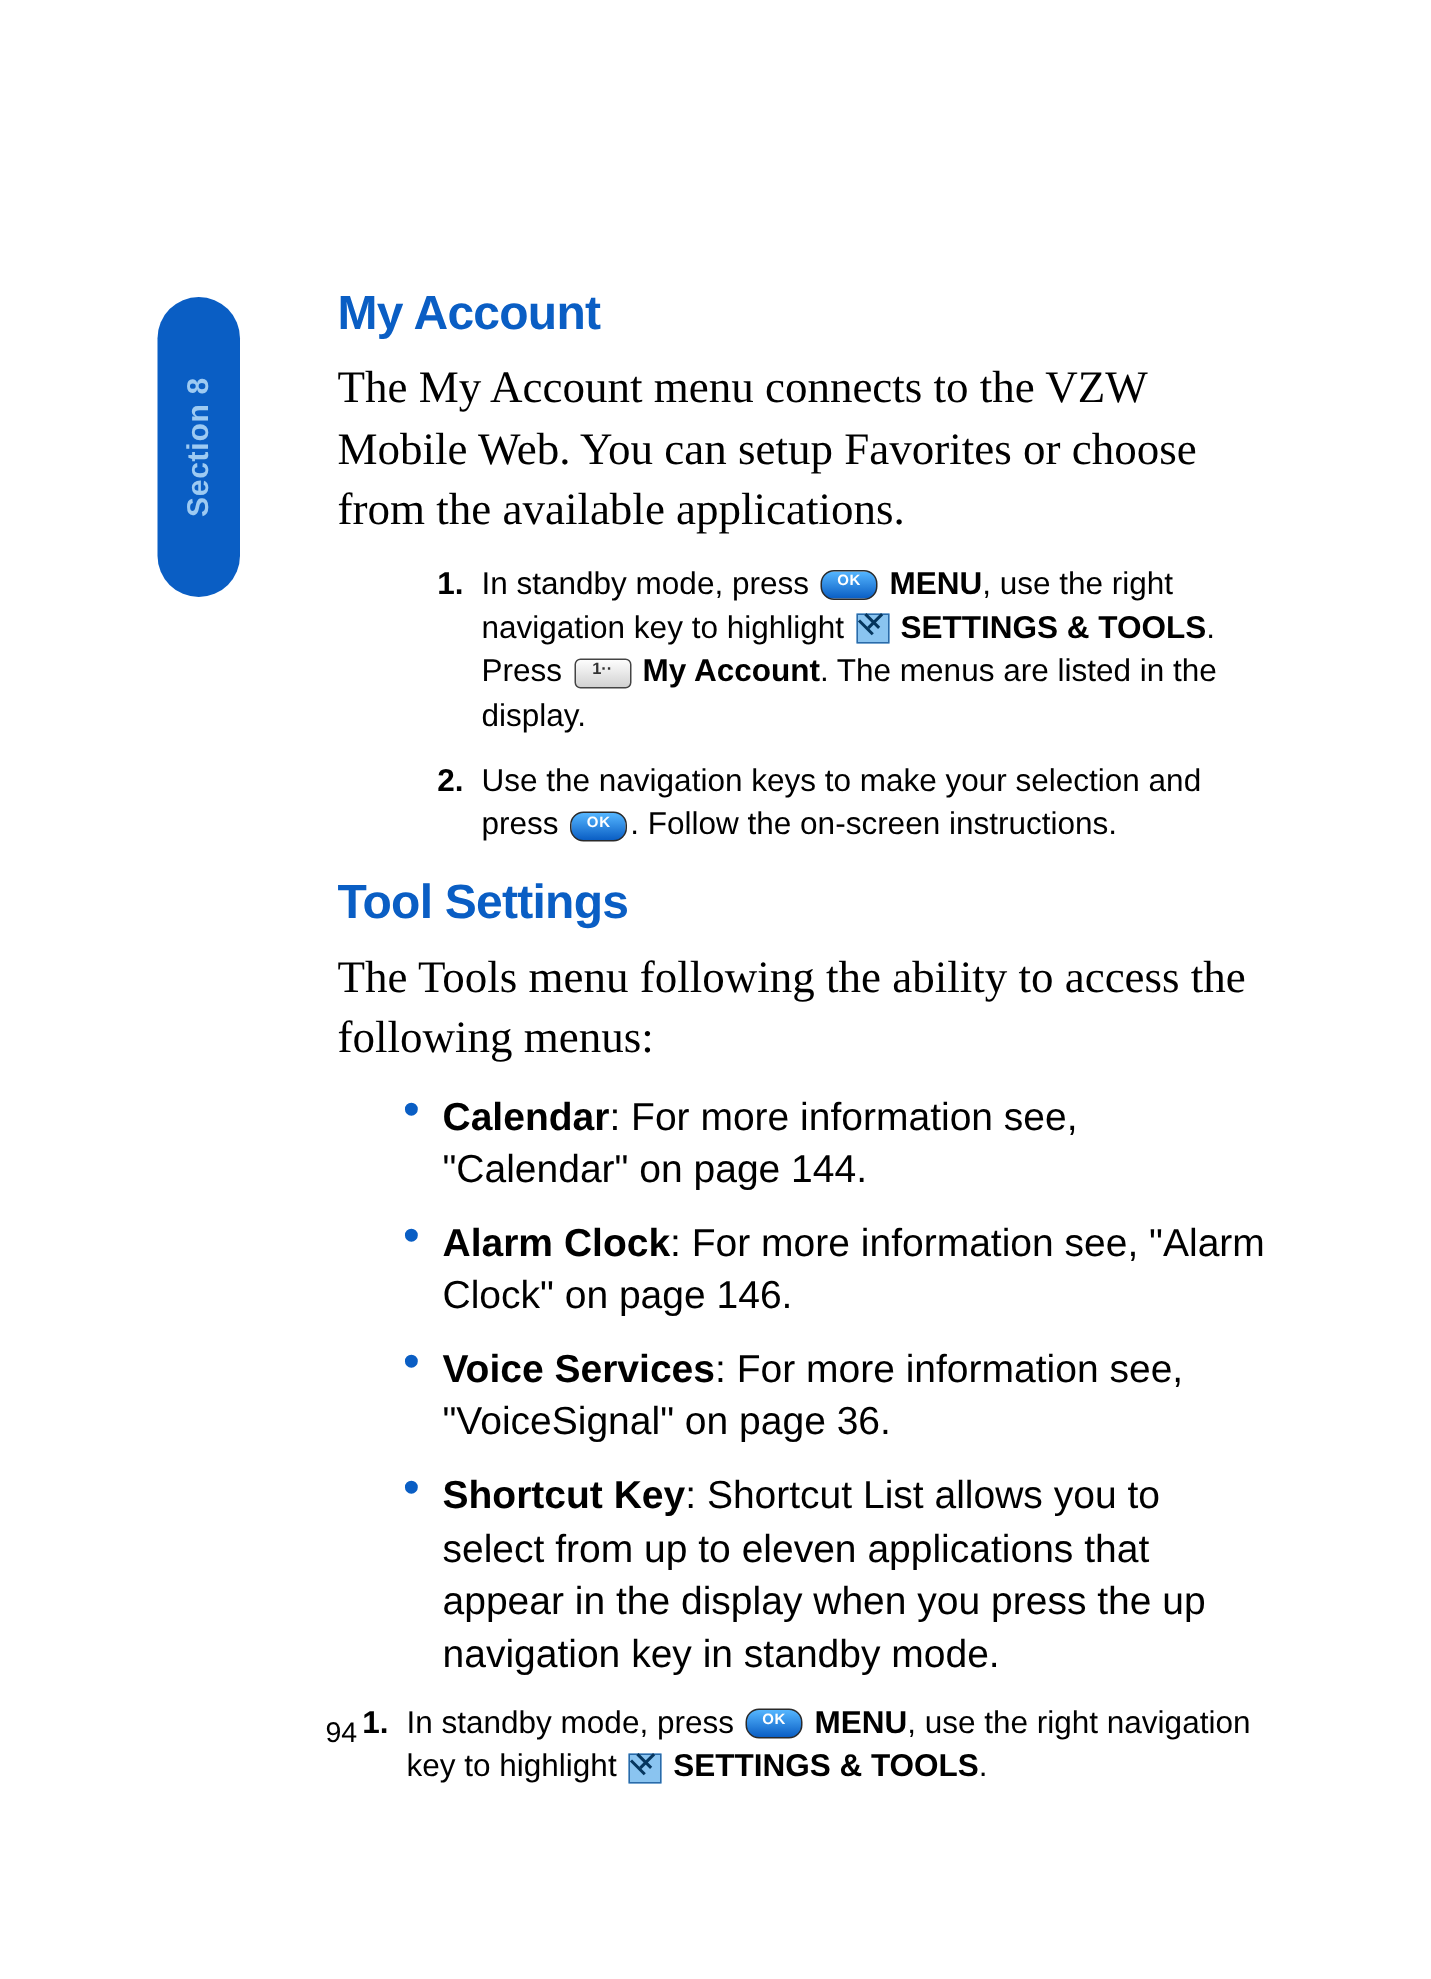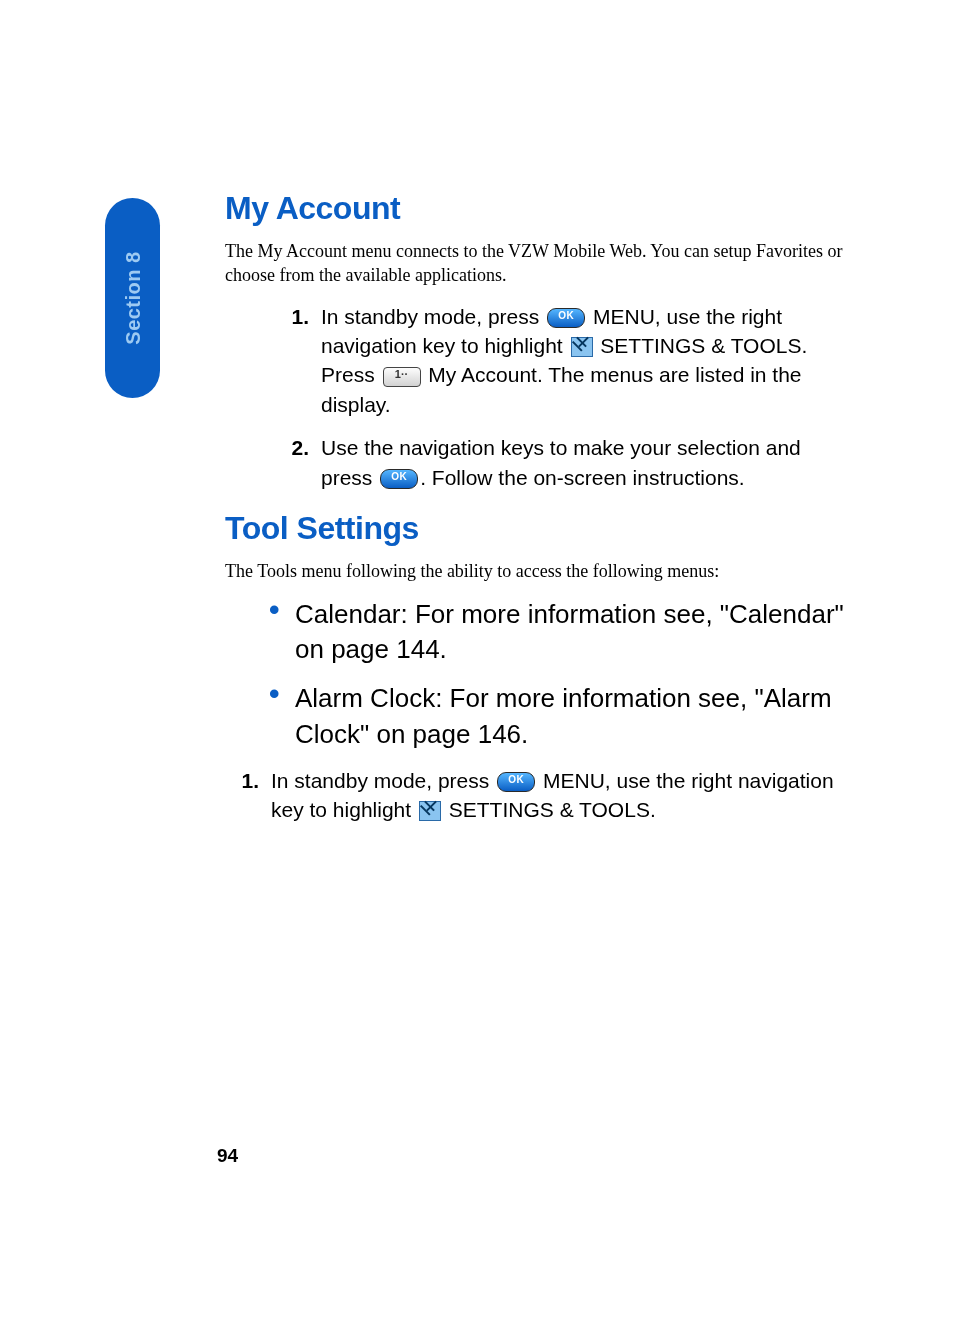--- a/index.html
+++ b/index.html
@@ -41,21 +41,21 @@
     color:#0a5ec4;
     font-family:"Arial Narrow",Arial,sans-serif;
     font-stretch:condensed;
     font-weight:700;
     font-size:32px;
     margin:0 0 12px 0;
     letter-spacing:-0.5px;
   }
   p.body{
     font-family:Georgia,"Times New Roman",serif;
-    font-size:18px;
+    font-size:30px;
     line-height:1.35;
     margin:0 0 14px 0;
   }
   ol.steps{
     list-style:none;
     padding:0;
     margin:0 0 18px 0;
   }
   ol.steps>li{
     display:flex;
@@ -88,21 +88,21 @@
   }
   ul.bullets>li::before{
     content:"•";
     position:absolute;
     left:0; top:-2px;
     color:#0a5ec4;
     font-size:30px;
     line-height:1;
     font-weight:700;
   }
-  .bold{font-weight:400;}
+  .bold{font-weight:700;}
   
   .key-ok{
     display:inline-block;
     vertical-align:middle;
     width:36px;height:18px;
     border:1px solid #2a2a2a;
     border-radius:9px;
     background:linear-gradient(#55b6ff,#0a5ec4);
     position:relative;
     margin:0 2px;
@@ -156,21 +156,21 @@
     left:0;right:0;top:0;
     text-align:center;
     font:700 11px Arial;
     color:#333;
   }
   .page-num{
     position:absolute;
     left:217px;
     top:1145px;
     font-family:Arial,Helvetica,sans-serif;
-    font-weight:700;
+    font-weight:400;
     font-size:19px;
   }
   .sub-steps{margin-left:60px;}
 </style>
 </head>
 <body>
 
 <div class="section-tab">
   <span>Section 8</span>
 </div>
@@ -201,20 +201,22 @@
       </span>
     </li>
   </ol>
 
   <h2 class="heading">Tool Settings</h2>
   <p class="body">The Tools menu following the ability to access the following menus:</p>
 
   <ul class="bullets">
     <li><span class="bold">Calendar</span><span>: For more information see, "Calendar" on page 144.</span></li>
     <li><span class="bold">Alarm Clock</span><span>: For more information see, "Alarm Clock" on page 146.</span></li>
+    <li><span class="bold">Voice Services</span><span>: For more information see, "VoiceSignal" on page 36.</span></li>
+    <li><span class="bold">Shortcut Key</span><span>: Shortcut List allows you to select from up to eleven applications that appear in the display when you press the up navigation key in standby mode.</span></li>
   </ul>
 
   <ol class="steps sub-steps">
     <li>
       <span class="num">1.</span>
       <span class="txt">
         <span>In standby mode, press </span>
         <span class="key-ok"></span>
         <span class="bold">MENU</span><span>, use the right navigation key to highlight </span>
         <span class="key-tools"></span>

